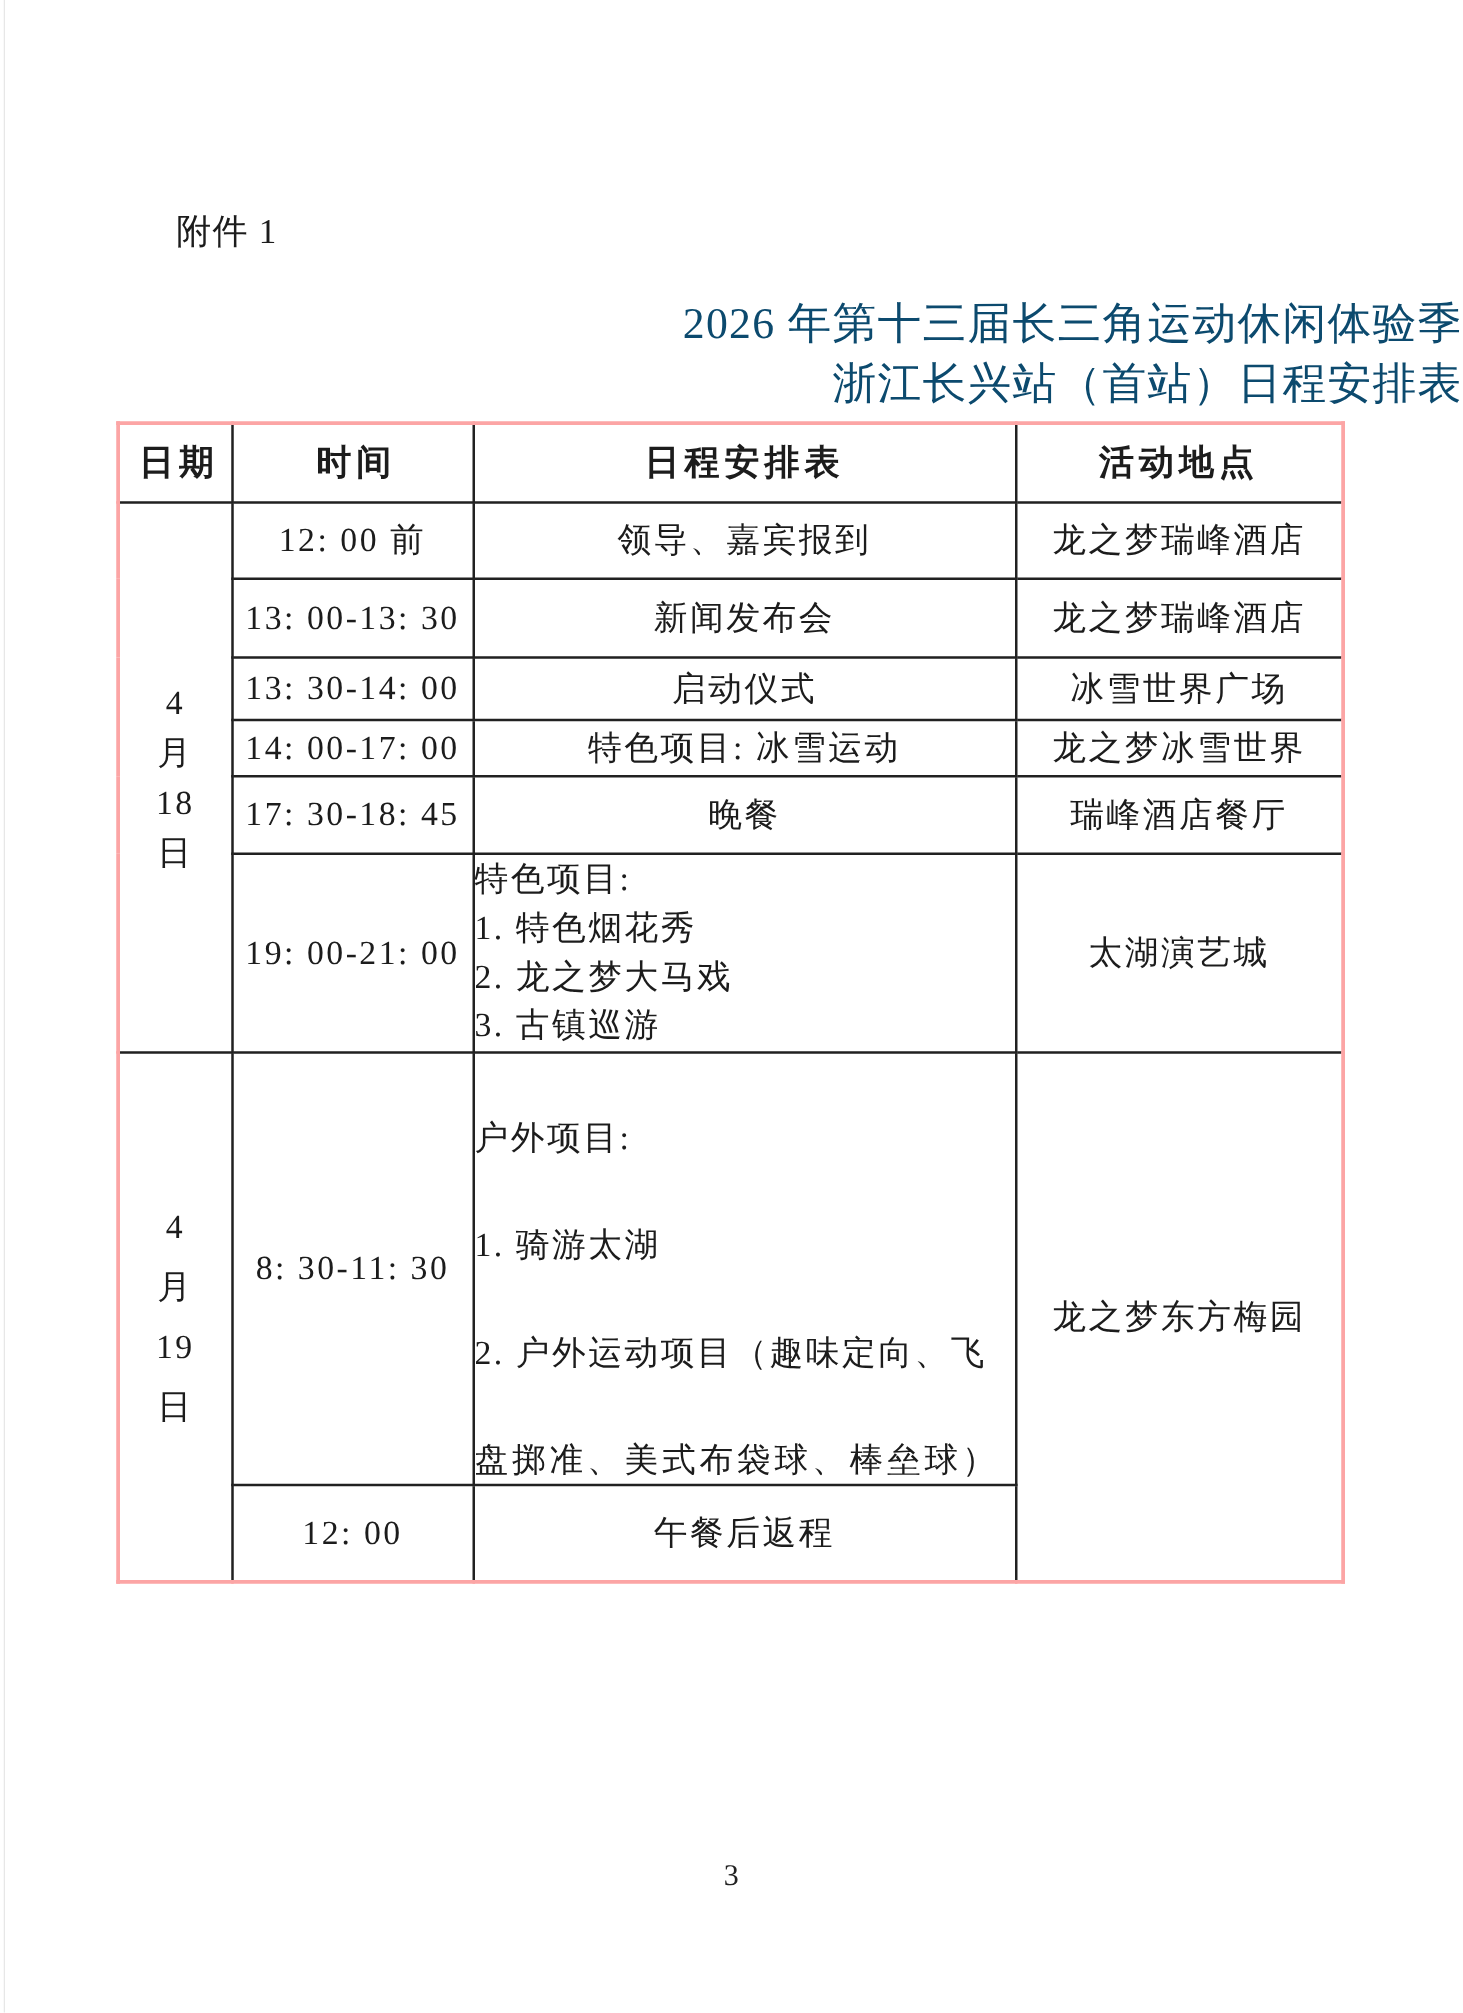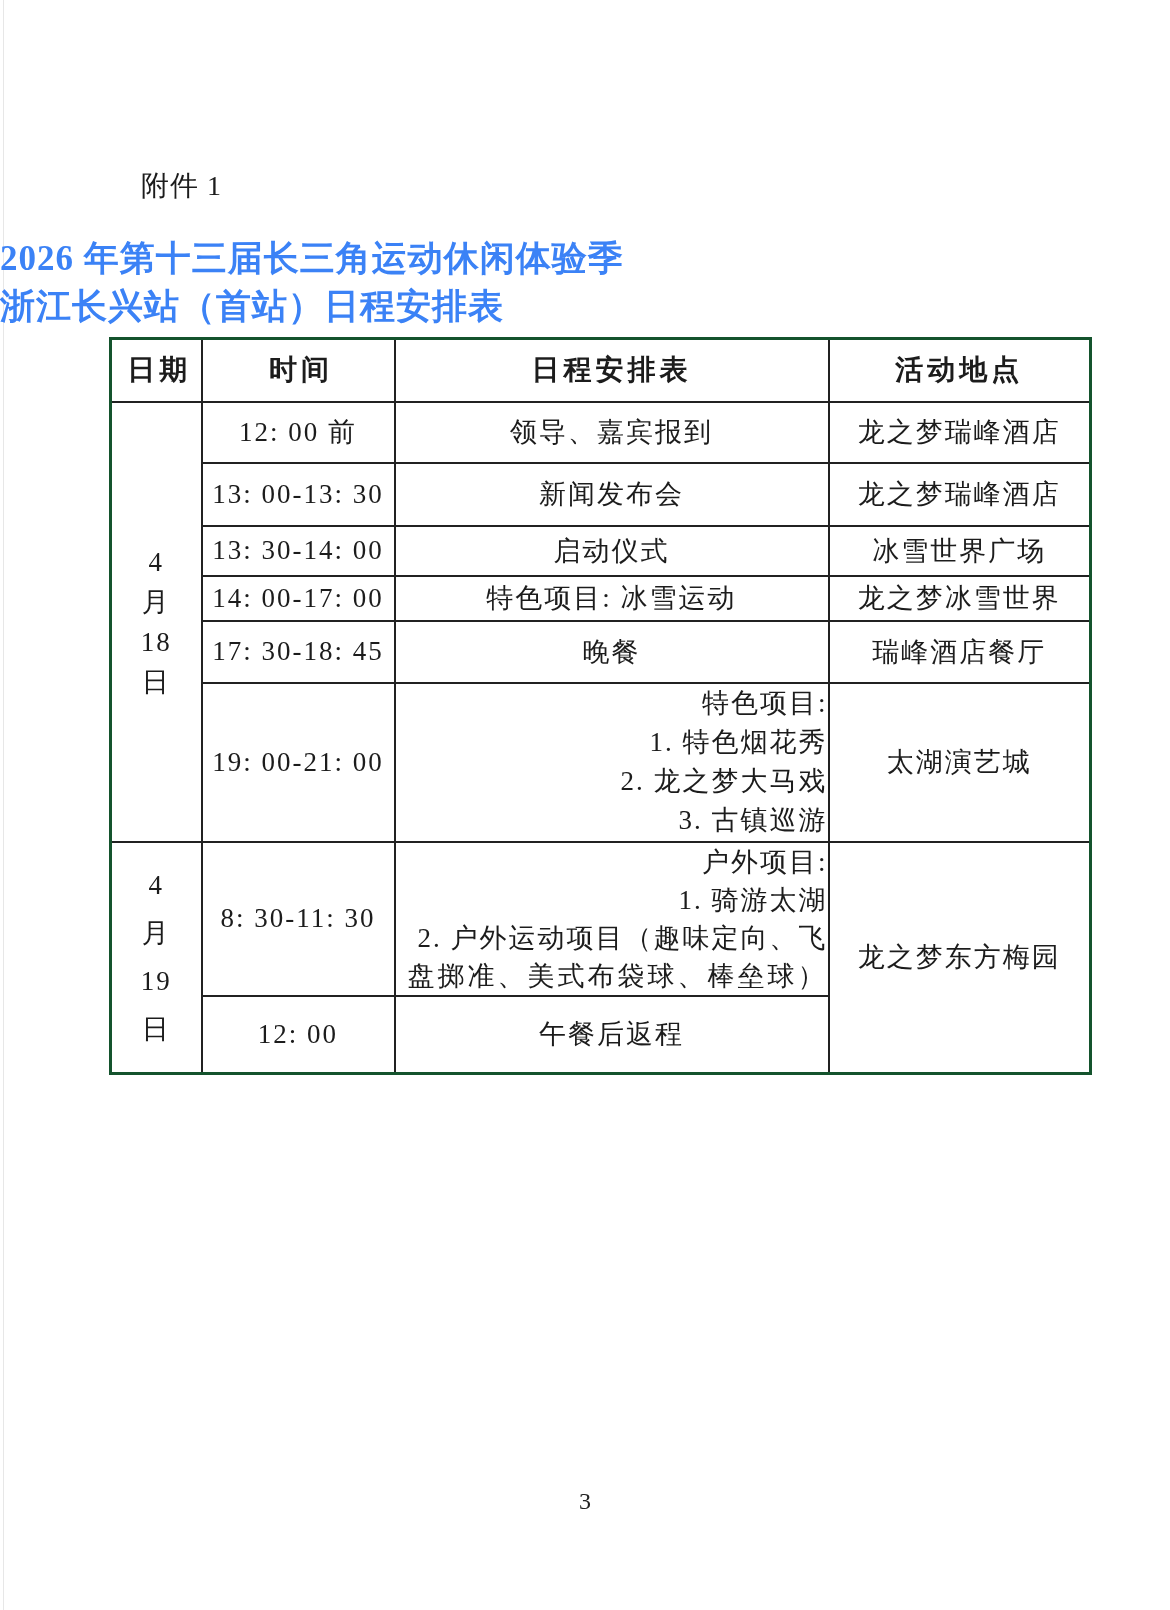--- a/index.html
+++ b/index.html
@@ -25,38 +25,38 @@
     position: absolute;
     left: 141px;
     top: 170px;
     font-size: 28px;
     line-height: 32px;
     letter-spacing: 1px;
   }
   .title-line {
     position: absolute;
     left: 0; right: 0;
-    text-align: left;
+    text-align: right;
     font-size: 35px;
-    font-weight: bold;
+    font-weight: normal;
     line-height: 42px;
     letter-spacing: 1px;
-    color: #3b82f6;
+    color: #0c4a6e;
   }
   .title-1 { top: 238px; }
   .title-2 { top: 286px; }
 
   table.schedule {
     position: absolute;
-    left: 109px;
+    left: 93px;
     top: 337px;
     width: 980px;
     border-collapse: collapse;
     table-layout: fixed;
-    border: 3px solid #14532d;
+    border: 3px solid #fca5a5;
   }
   table.schedule th,
   table.schedule td {
     border: 2px solid #212121;
     text-align: center;
     vertical-align: middle;
     font-size: 27px;
     letter-spacing: 2px;
     padding: 0;
     overflow: hidden;
@@ -79,22 +79,22 @@
   tr.r8 { height: 78px; }
 
   td.date-cell { letter-spacing: 0; }
   .date-line { line-height: 40px; }
   td.date-apr18 { padding-top: 14px; }
   td.date-apr19 .date-line { line-height: 48px; }
 
   td.time-cell { letter-spacing: 1px; }
   td.time-high { padding-bottom: 50px; }
 
-  .act-line { line-height: 39px; text-align: right; }
-  td.activity-apr19 .act-line { line-height: 38px; }
+  .act-line { line-height: 39px; text-align: left; }
+  td.activity-apr19 .act-line { line-height: 38px; margin-top: 48px; }
   .act-line.spread { letter-spacing: 3px; }
 
   td.loc-merged { padding-bottom: 44px; margin-top: 35px; }
 
   .page-number {
     position: absolute;
     left: 0; right: 0;
     top: 1488px;
     text-align: center;
     font-size: 24px;

